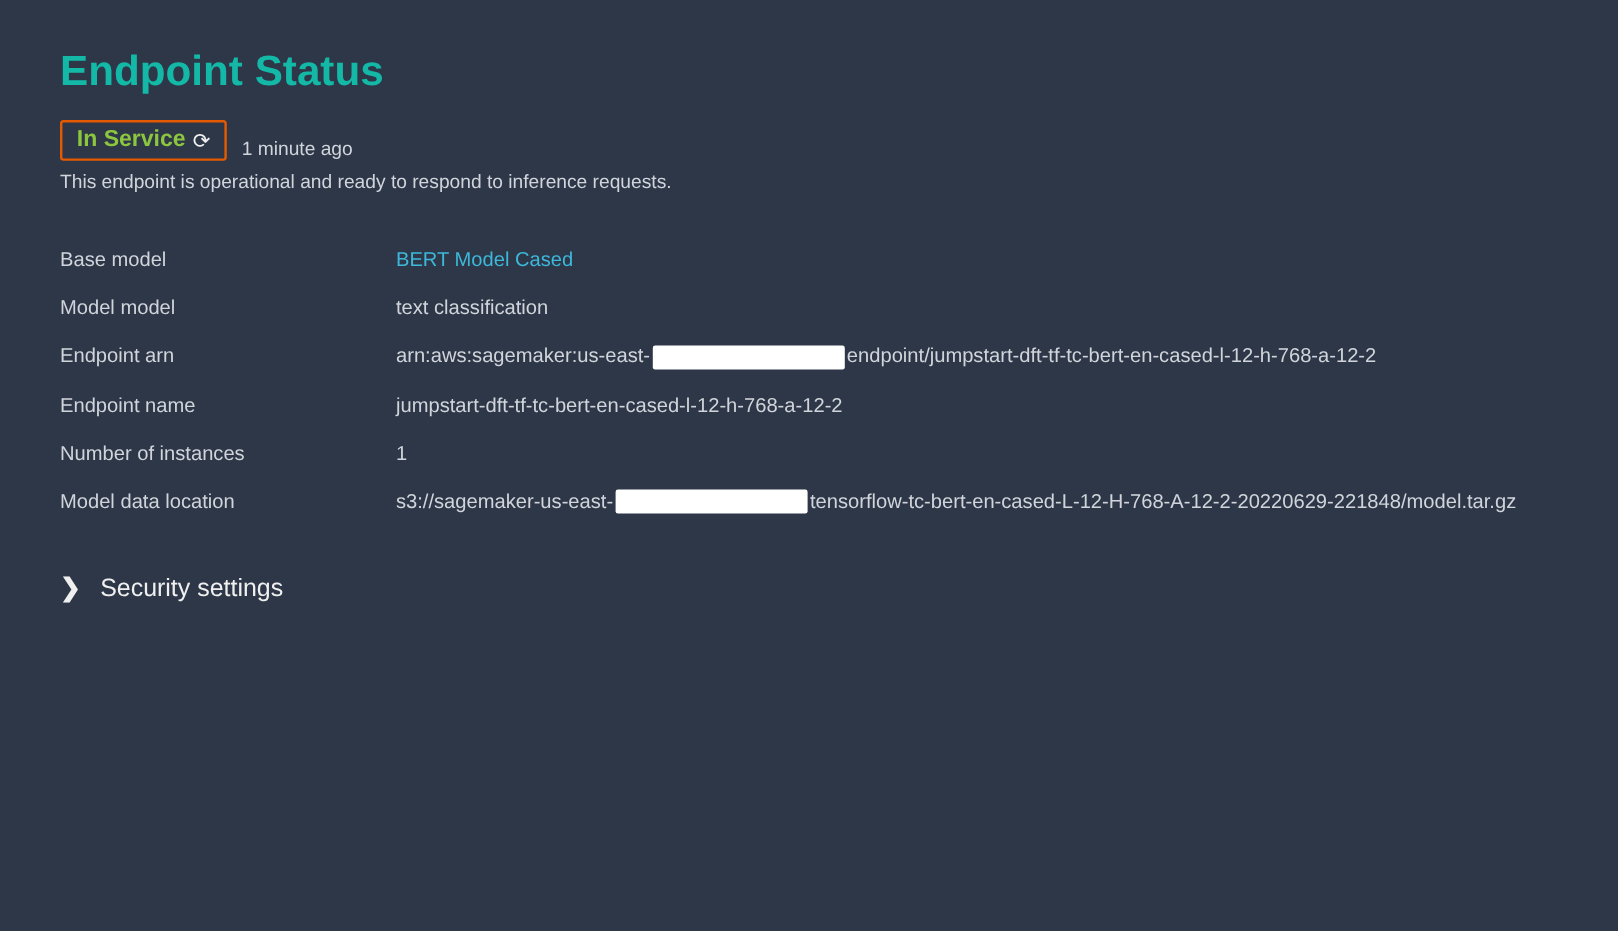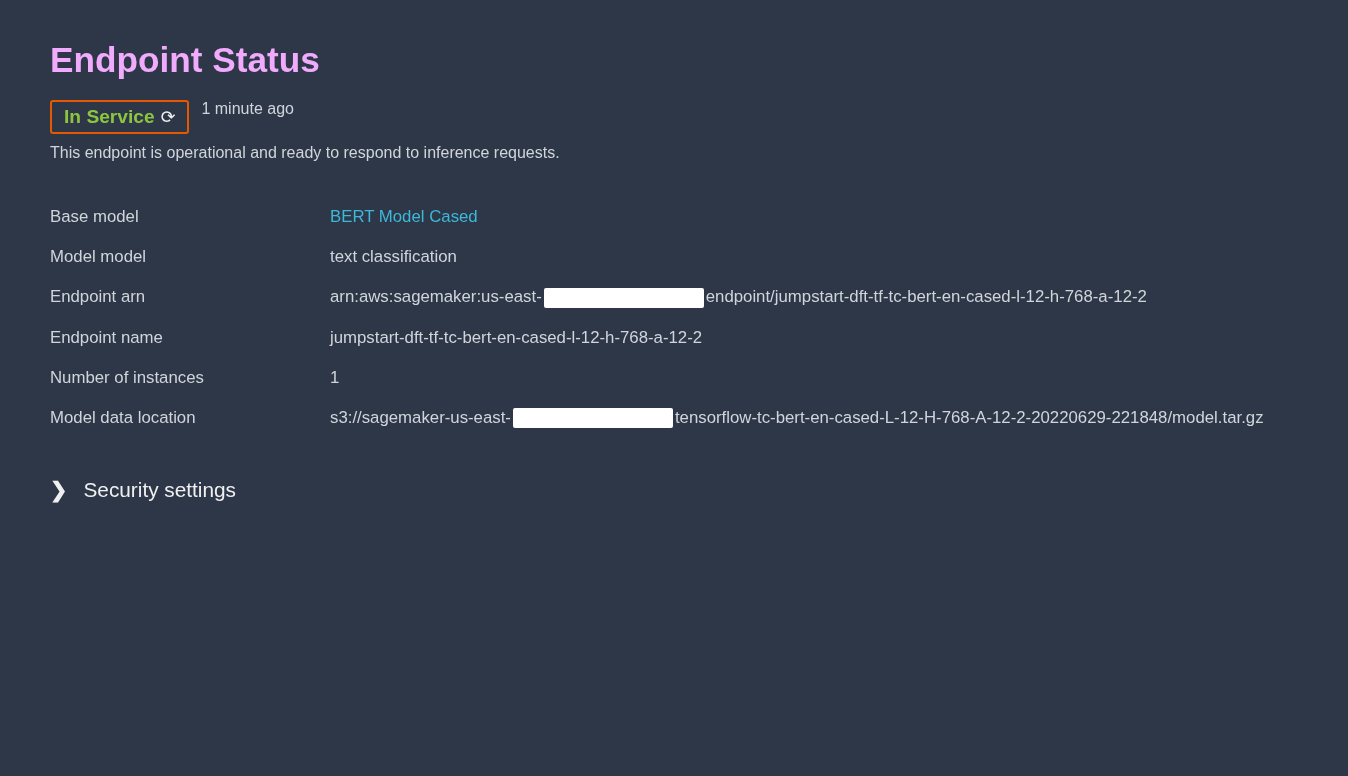--- a/index.html
+++ b/index.html
@@ -13,27 +13,27 @@
       color: #d1d5db;
       font-family: 'Amazon Ember', Arial, sans-serif;
       min-height: 776px;
       width: 1348px;
       padding: 40px 50px;
     }
 
     .page-title {
       font-size: 2.2rem;
       font-weight: 700;
-      color: #f0abfc;
+      color: #14b8a6;
       margin-bottom: 20px;
     }
 
     .status-row {
       display: flex;
-      align-items: flex-start;
+      align-items: flex-end;
       gap: 12px;
       margin-bottom: 10px;
     }
 
     .status-badge {
       display: inline-flex;
       align-items: center;
       gap: 6px;
       border: 2px solid #e55a00;
       padding: 4px 12px;

